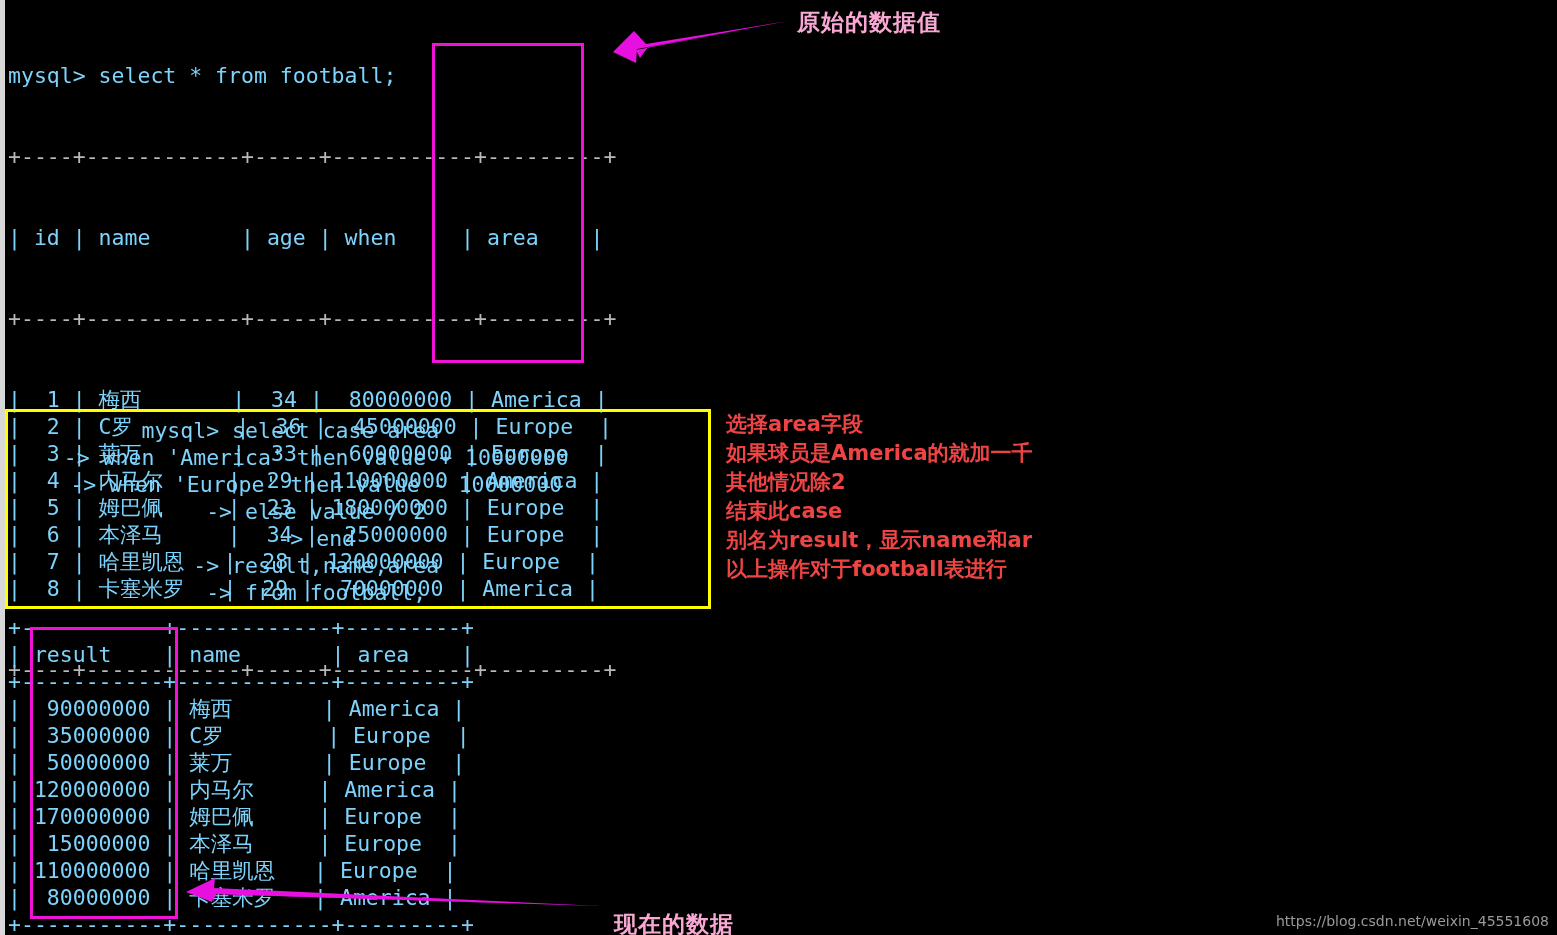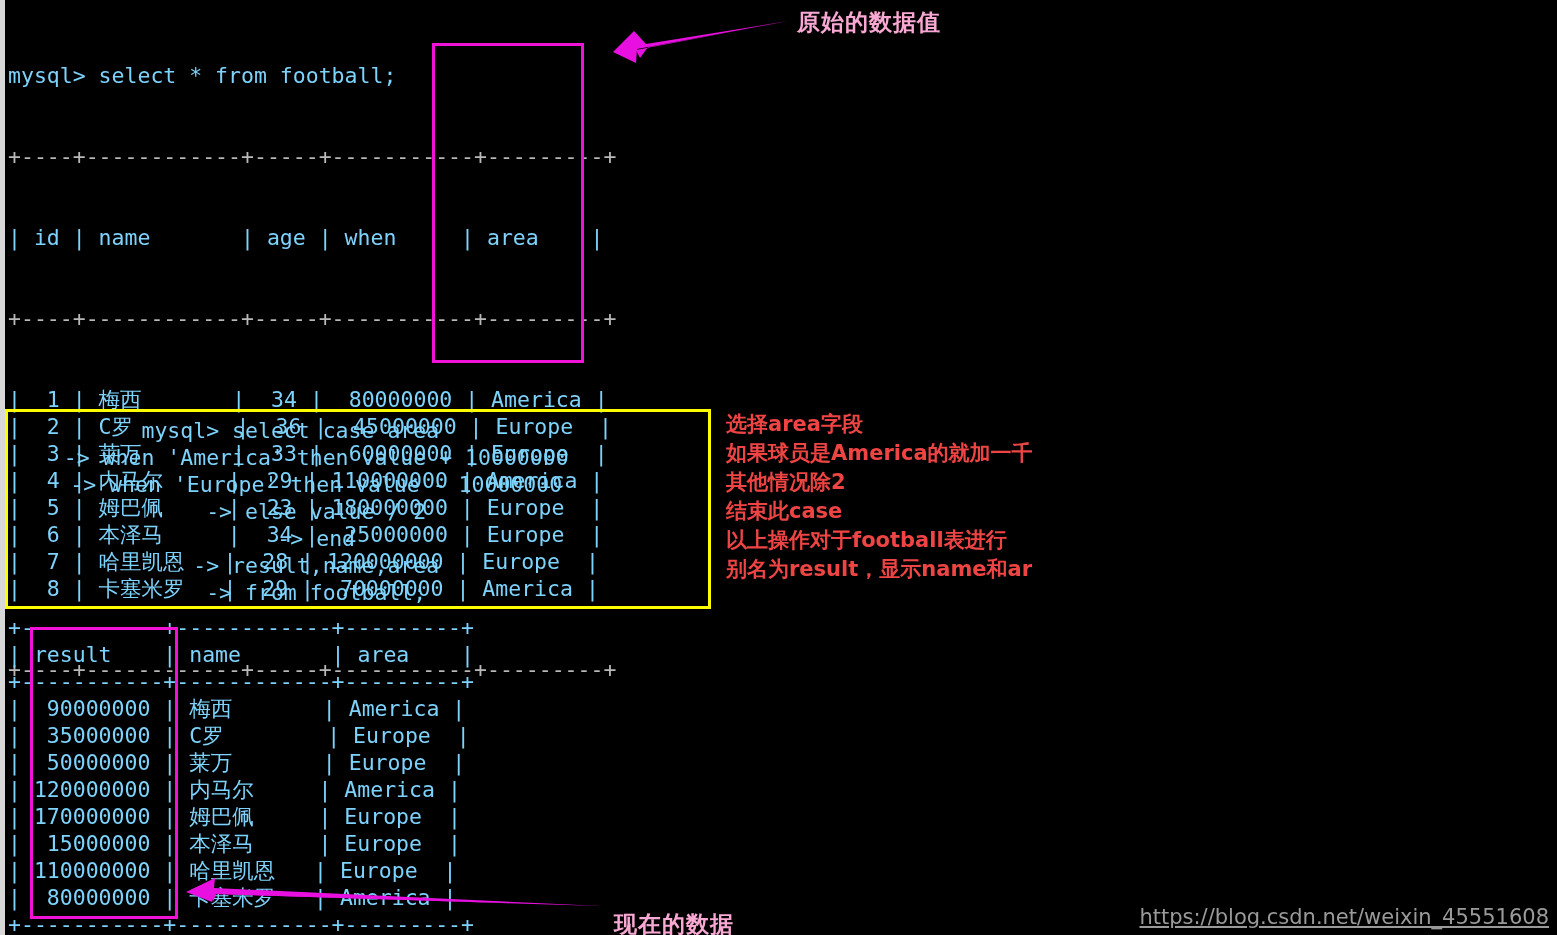--- a/index.html
+++ b/index.html
@@ -115,24 +115,23 @@
     white-space: pre;
     z-index: 5;
   }
   .anno-yellow-list div { height: 29px; }
 
   .watermark {
     position: absolute;
     right: 8px; bottom: 6px;
     color: #9a9a9a;
     font-family: "DejaVu Sans", "Liberation Sans", sans-serif;
-    font-size: 21px;
+    font-size: 14px;
     z-index: 6;
     white-space: pre;
-    text-decoration: underline;
   }
 
   svg.arrow-layer {
     position: absolute;
     left: 0; top: 0;
     width: 1557px; height: 935px;
     z-index: 5;
     pointer-events: none;
   }
 </style>
@@ -168,17 +167,17 @@
     <g>
       <polygon points="601,906 214,888 215,878 186,892 212,902 212,894" fill="#e810e0"></polygon>
       <polygon points="601,906 216,894 213,902 210,893" fill="#e810e0"></polygon>
     </g>
   </svg>
 
   <div class="anno anno-magenta" id="anno-original">原始的数据值</div>
 
   <div class="anno anno-magenta" id="anno-current">现在的数据</div>
 
-  <div class="anno-yellow-list" id="anno-explain"><div>选择area字段</div><div>如果球员是America的就加一千</div><div>其他情况除2</div><div>结束此case</div><div>以上操作对于football表进行</div><div>别名为result，显示name和ar</div></div>
+  <div class="anno-yellow-list" id="anno-explain"><div>选择area字段</div><div>如果球员是America的就加一千</div><div>其他情况除2</div><div>结束此case</div><div>别名为result，显示name和ar</div><div>以上操作对于football表进行</div></div>
 
   <div class="watermark">https://blog.csdn.net/weixin_45551608</div>
 
 </div>
 
 </body></html>

